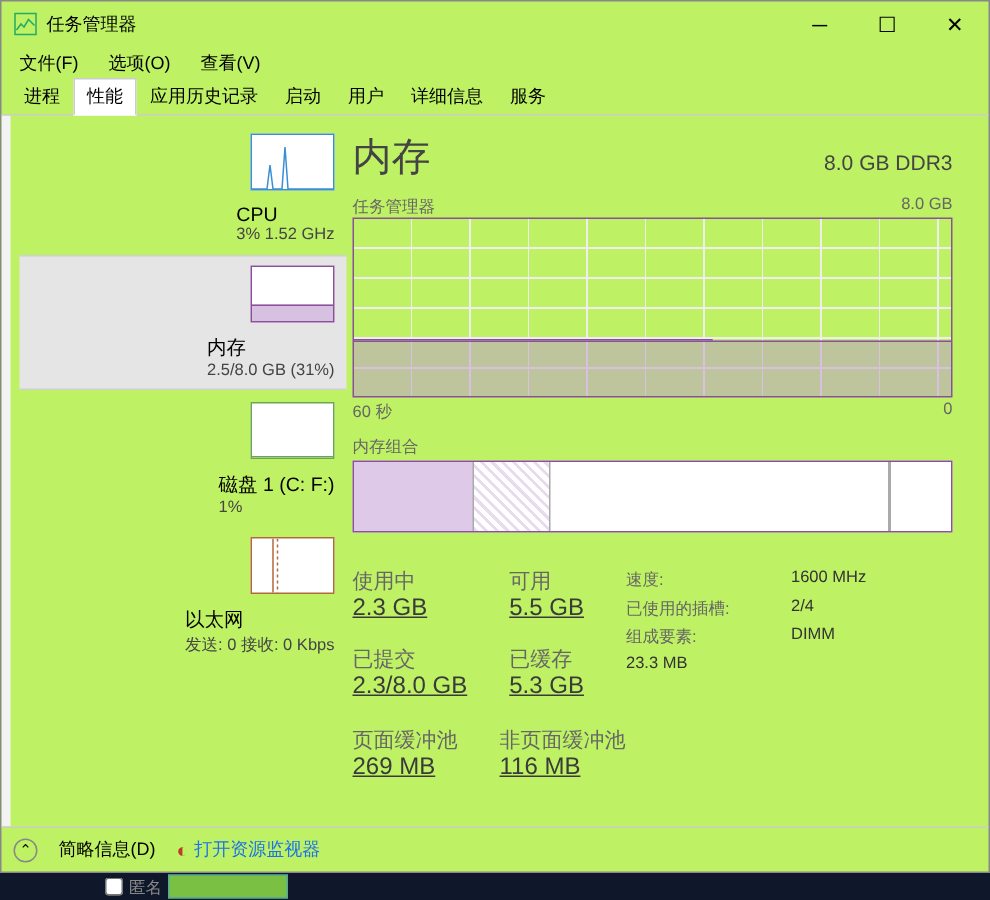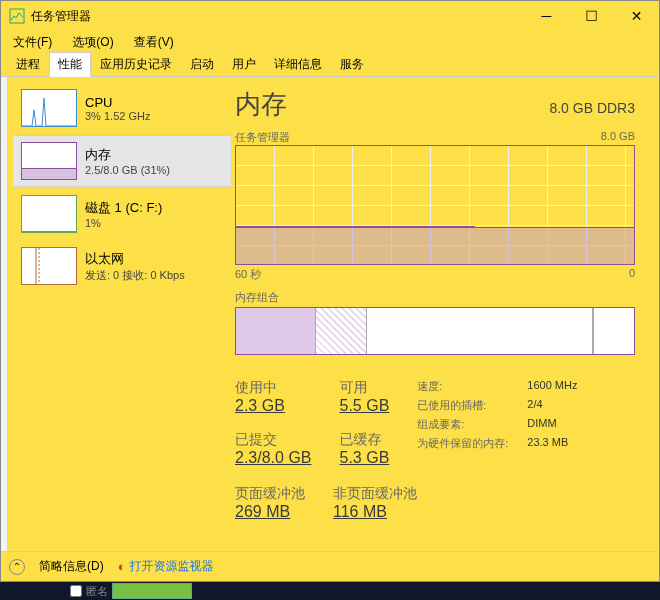--- a/index.html
+++ b/index.html
@@ -1,18 +1,18 @@
 <!DOCTYPE html>
 <html><head>
 <meta charset="utf-8">
 <style>
   * { box-sizing: border-box; margin: 0; padding: 0; }
   html, body { width: 660px; height: 600px; font-family: "Microsoft YaHei", "Segoe UI", sans-serif; font-size: 12px; background: #fff; color: #000; overflow: hidden; }
 
-  .window { width: 660px; height: 582px; border: 1px solid #888; display: flex; flex-direction: column; background: #fde047; }
+  .window { width: 660px; height: 582px; border: 1px solid #888; display: flex; flex-direction: column; background: #bef264; }
 
   
   .titlebar { height: 30px; display: flex; align-items: center; padding-left: 8px; }
   .titlebar .icon { width: 16px; height: 16px; margin-right: 6px; }
   .titlebar .title { flex: 1; font-size: 12px; }
   .titlebar .winctl { display: flex; }
   .titlebar .winctl div { width: 45px; height: 30px; display: flex; align-items: center; justify-content: center; font-size: 14px; cursor: pointer; }
 
   
   .menubar { height: 22px; display: flex; align-items: center; padding-left: 4px; gap: 4px; }
@@ -21,21 +21,21 @@
   
   .tabs { height: 24px; display: flex; align-items: flex-end; padding-left: 6px; border-bottom: 1px solid #ccc; }
   .tab { padding: 3px 8px; border: 1px solid transparent; border-bottom: none; position: relative; cursor: pointer; }
   .tab.active { border: 1px solid #ccc; border-bottom: 1px solid #fff; background: #fff; top: 1px; }
 
   
   .body { flex: 1; display: flex; overflow: hidden; }
 
   
   .sidebar { width: 230px; padding: 6px 0 6px 6px; display: flex; flex-direction: column; gap: 2px; border-left: 6px solid #f3f3f3; }
-  .side-item { display: flex; align-items: center; gap: 8px; padding: 6px 8px; cursor: pointer; }
+  .side-item { display: flex; align-items: flex-end; gap: 8px; padding: 6px 8px; cursor: pointer; flex-direction: column; }
   .side-item.selected { background: #e5e5e5; border-top: 1px solid #d0d0d0; border-bottom: 1px solid #d0d0d0; }
   .side-thumb { width: 56px; height: 38px; border: 1px solid; position: relative; background: #fff; overflow: hidden; }
   .side-text { display: flex; flex-direction: column; }
   .side-text .t1 { font-size: 13px; }
   .side-text .t2 { font-size: 11px; color: #444; }
 
   
   .detail { flex: 1; padding: 10px 24px 10px 4px; display: flex; flex-direction: column; }
   .d-header { display: flex; justify-content: space-between; align-items: baseline; }
   .d-title { font-size: 26px; font-weight: 400; color: #444; }
@@ -221,21 +221,20 @@
             </div>
           <div class="meta-row">
               <span class="k">已使用的插槽:</span>
               <span class="v">2/4</span>
             </div>
           <div class="meta-row">
               <span class="k">组成要素:</span>
               <span class="v">DIMM</span>
             </div>
           <div class="meta-row">
-              <span class="k">为硬件保留的内存:</span>
               <span class="v">23.3 MB</span>
             </div>
         </div>
       </div>
 
       <div class="stats2">
         <div class="stat">
           <div class="lab">页面缓冲池</div>
           <div class="val">269 MB</div>
         </div>

